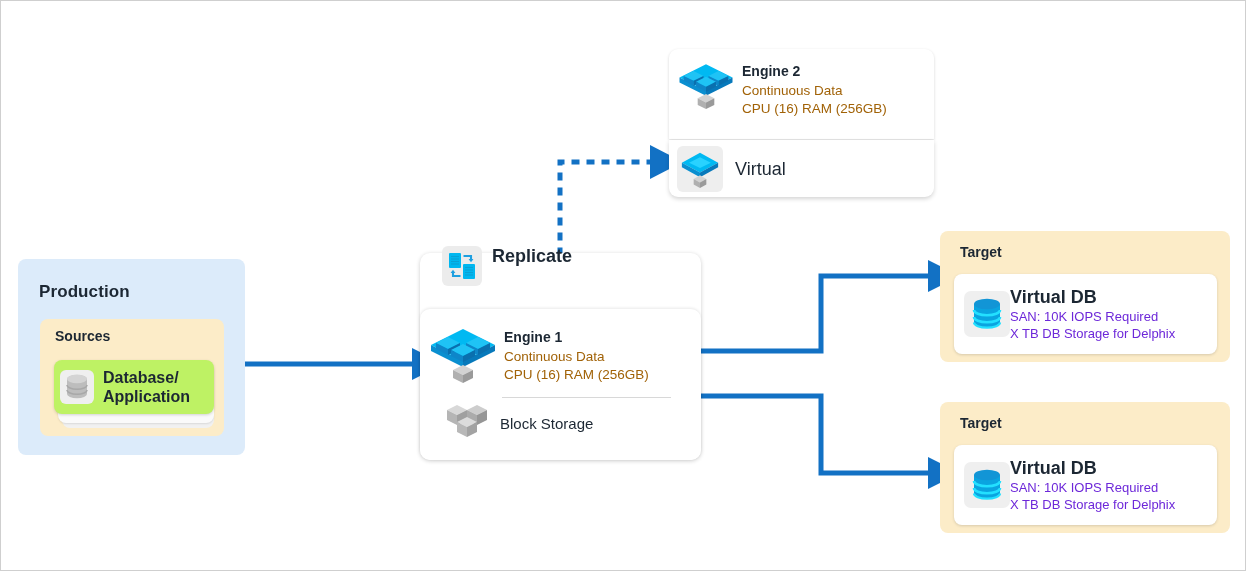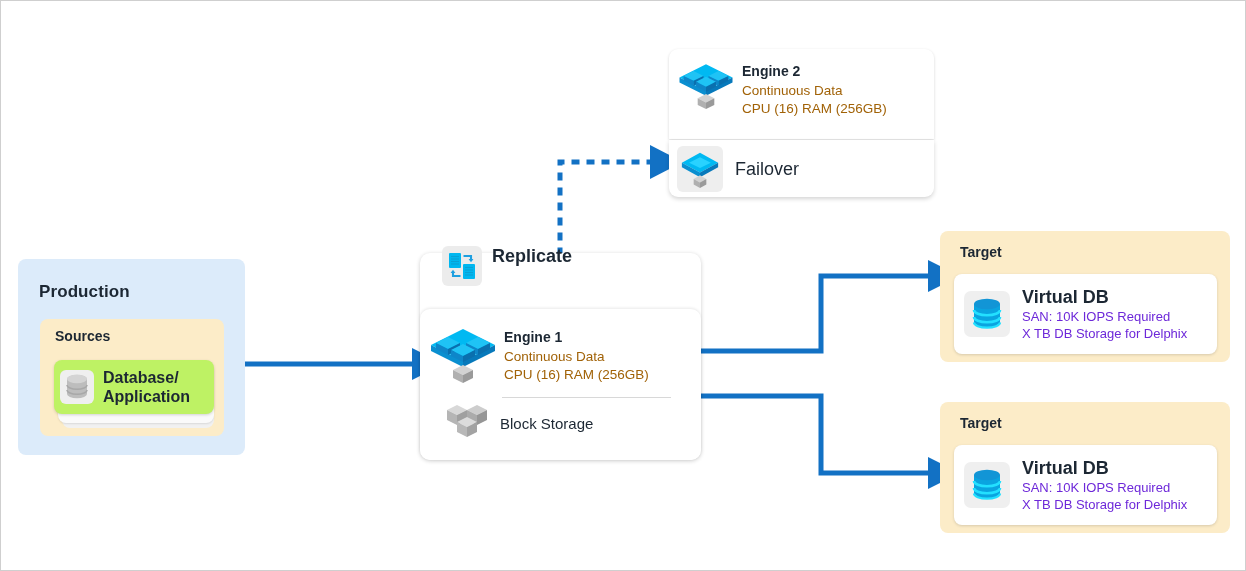--- a/index.html
+++ b/index.html
@@ -111,21 +111,21 @@
   .vdb-card{
     width:263px;height:80px;background:#ffffff;border-radius:8px;
     box-shadow:0 1px 3px rgba(0,0,0,.15);display:flex;align-items:center;
   }
   #vdb1{left:953px;top:273px;}
   #vdb2{left:953px;top:444px;}
   .vdb-card .icon-box{
     width:46px;height:46px;background:#efefef;border-radius:7px;margin-left:10px;
     flex:none;display:flex;align-items:center;justify-content:center;
   }
-  .vdb-card .txt{margin-left:12px;}
+  .vdb-card .txt{}
   .vdb-title{font-size:18px;font-weight:bold;color:#1c2733;line-height:22px;}
   .vdb-sub{font-size:13px;color:#6d28d9;line-height:17px;}
 
   
   #connectors{left:0;top:0;width:1246px;height:571px;pointer-events:none;}
 </style>
 </head>
 <body>
 
 <div id="canvas">
@@ -320,21 +320,21 @@
         <path d="M2,14 L22,25 L22,30 L2,19 Z" fill="#0a8fd0"></path>
         <path d="M42,14 L22,25 L22,30 L42,19 Z" fill="#0779bb"></path>
         <path d="M22,8 L34,14 L22,20 L10,14 Z" fill="#29d2ff"></path>
         <g>
           <path d="M22,28 L29,32 L22,36 L15,32 Z" fill="#d2d2d2"></path>
           <path d="M15,32 L22,36 L22,42 L15,38 Z" fill="#b0b0b0"></path>
           <path d="M29,32 L22,36 L22,42 L29,38 Z" fill="#9a9a9a"></path>
         </g>
       </svg>
     </div>
-    <div class="label">Failover</div>
+    <div class="label">Virtual</div>
   </div>
 
   <div class="abs target-group" id="target1"></div>
   <div class="abs target-title" id="target1-title">Target</div>
   <div class="abs vdb-card" id="vdb1">
     <div class="icon-box">
       <svg width="32" height="34" viewBox="0 0 32 34" xmlns="http://www.w3.org/2000/svg">
         <path d="M3,7 L3,25 A13,5.2 0 0 0 29,25 L29,7 Z" fill="#0aa4e0"></path>
         <ellipse cx="16" cy="7" rx="13" ry="5.2" fill="#1295d6"></ellipse>
         <path d="M3,13 A13,5.2 0 0 0 29,13" stroke="#23e0ff" stroke-width="2.6" fill="none"></path>

